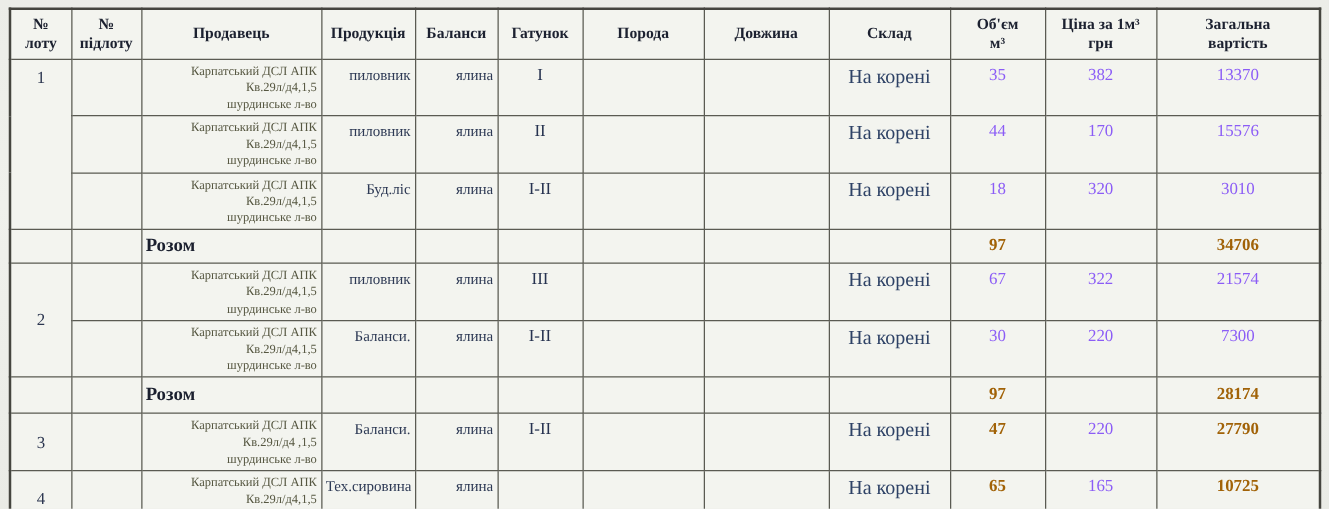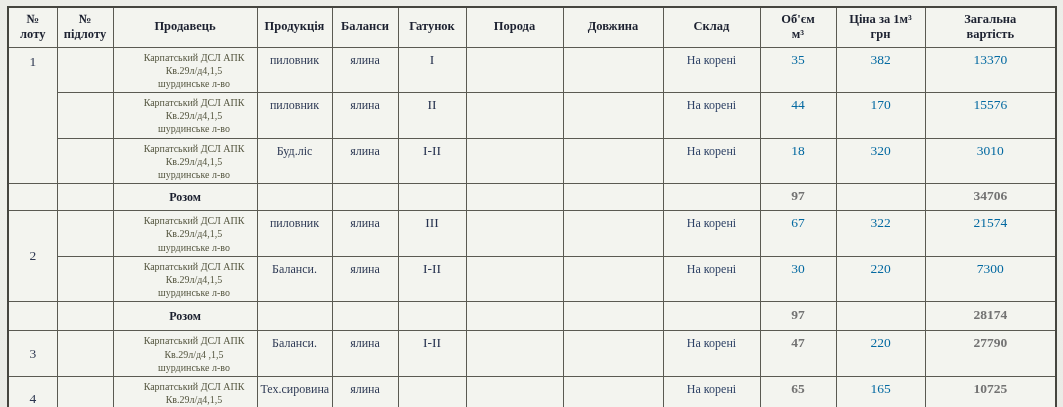--- a/index.html
+++ b/index.html
@@ -43,56 +43,55 @@
     text-align: center;
     font-size: 13.5px;
     color: #2c3650;
     vertical-align: middle;
   }
   td.lot.top { vertical-align: top; padding-top: 6px; }
   td.seller {
     font-size: 10px;
     line-height: 1.32;
     color: #565741;
-    text-align: center;
+    text-align: right;
     padding-left: 21px;
     padding-top: 3px;
   }
   td.product, td.breed {
-    text-align: center;
+    text-align: right;
     font-size: 12px;
     color: #2e3a55;
     padding-top: 5px;
   }
   td.grade {
     text-align: center;
     font-size: 13.5px;
     color: #273350;
     padding-top: 4px;
   }
   td.stock {
     text-align: center;
-    font-size: 12px;
+    font-size: 16px;
     color: #2e4266;
     padding-top: 5px;
   }
   td.num {
     text-align: center;
     font-size: 13.5px;
-    color: #0369a1;
+    color: #8b5cf6;
     padding-top: 4px;
   }
   td.bnum {
     font-weight: bold;
-    color: #737373;
+    color: #a16207;
     font-family: Liberation Serif, serif;
   }
   td.sumlabel {
-    text-align: center;
-    font-size: 12px;
+    font-size: 15px;
     font-weight: bold;
     color: #1a1f2e;
     vertical-align: middle;
   }
   tr.sumrow td { vertical-align: middle; }
   tr.sumrow td.num { padding-top: 0; }
 </style>
 </head>
 <body>
 

